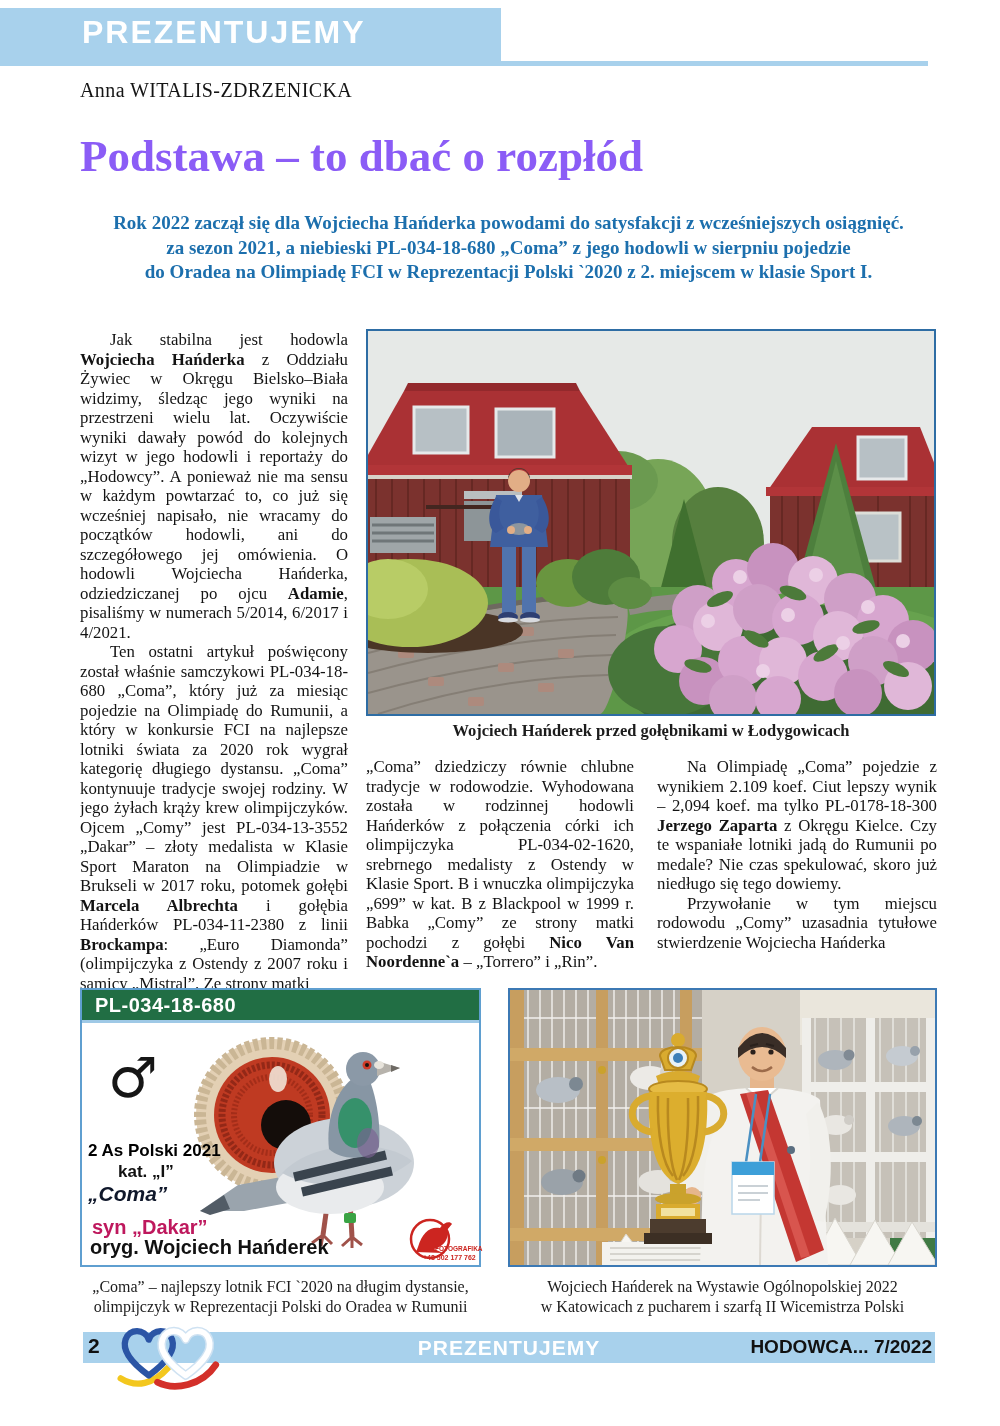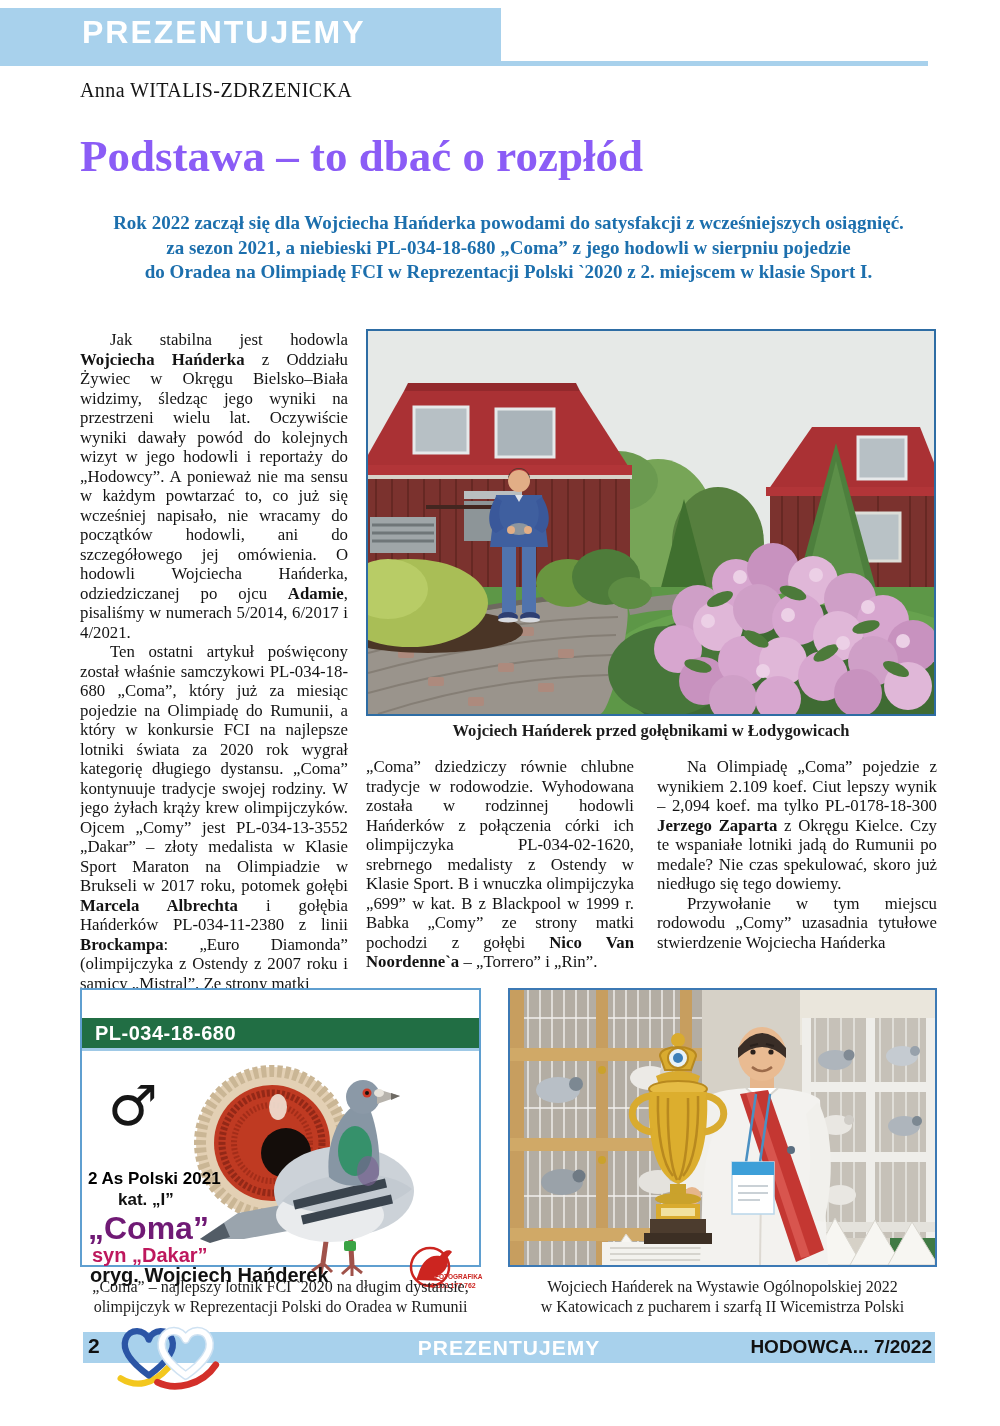--- a/index.html
+++ b/index.html
@@ -33,27 +33,27 @@
   #caption-lofts{left:366px;top:721px;width:570px;font-size:16.5px;font-weight:bold;}
   .caption-2l{font-size:16px;line-height:19.5px;}
   #caption-card{left:72px;top:1277px;width:417px;}
   #caption-trophy{left:500px;top:1277px;width:445px;}
 
   
   #card{position:absolute;left:80px;top:988px;width:401px;height:279px;border:2px solid #5f9fd0;
     box-sizing:border-box;background:#ffffff;}
   .card-bar{height:30px;background:#216e44;border-bottom:3px solid #9fc9e6;}
   .card-ring{font-family:"Liberation Sans",sans-serif;font-weight:bold;font-size:20px;color:#ffffff;
-    line-height:30px;padding-left:13px;letter-spacing:.5px;margin-top:28px;}
+    line-height:30px;padding-left:13px;letter-spacing:.5px;}
   .card-body{position:relative;height:242px;font-family:"Liberation Sans",sans-serif;}
   .card-body svg{position:absolute;inset:0;}
   .card-sex{position:absolute;left:26px;top:22px;font-family:"DejaVu Sans",sans-serif;font-size:56px;color:#161616;}
   .card-award1{position:absolute;left:6px;top:118px;font-weight:bold;font-size:17px;color:#000000;}
   .card-award2{position:absolute;left:36px;top:139px;font-weight:bold;font-size:17px;color:#111;}
-  .card-name{position:absolute;left:6px;top:159px;font-weight:bold;font-size:32px;color:#701a75;}
+  .card-name{position:absolute;left:6px;top:159px;font-weight:bold;font-size:21px;color:#0f172a;font-style:italic;}
   .card-sub{position:absolute;left:10px;top:193px;font-weight:bold;font-size:20px;color:#be185d;}
   .card-owner{position:absolute;left:8px;top:213px;font-weight:bold;font-size:20px;color:#111;}
   .card-studio{position:absolute;color:#cc2520;font-weight:bold;line-height:1.1;}
   .card-studio-label{left:353px;top:222px;font-size:6.5px;}
   .card-studio-phone{left:341px;top:231px;font-size:7px;}
 
   
   .band-bottom{position:absolute;left:83px;top:1332px;width:852px;height:31px;background:#a8d1ec;}
   .footer-page{position:absolute;left:88px;top:1334px;font-family:"Liberation Sans",sans-serif;
     font-weight:bold;font-size:21px;color:#111;}

